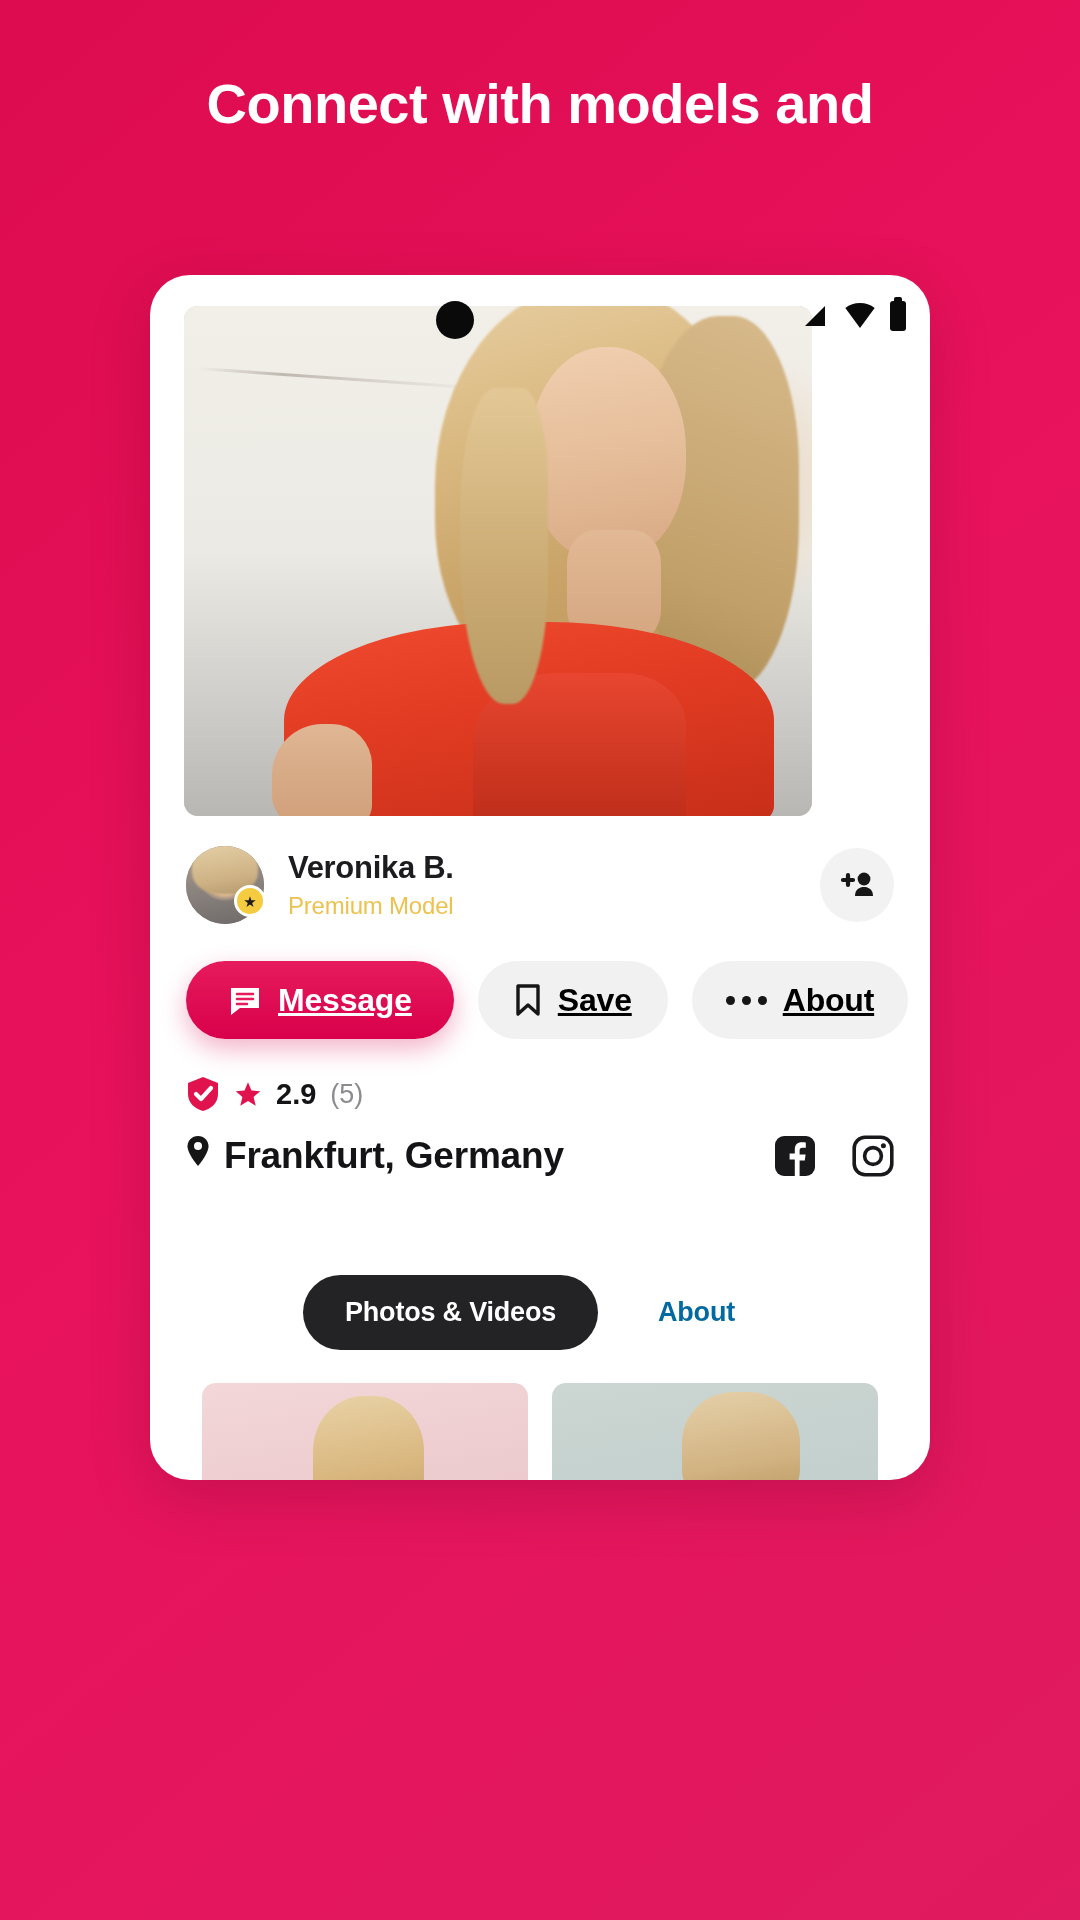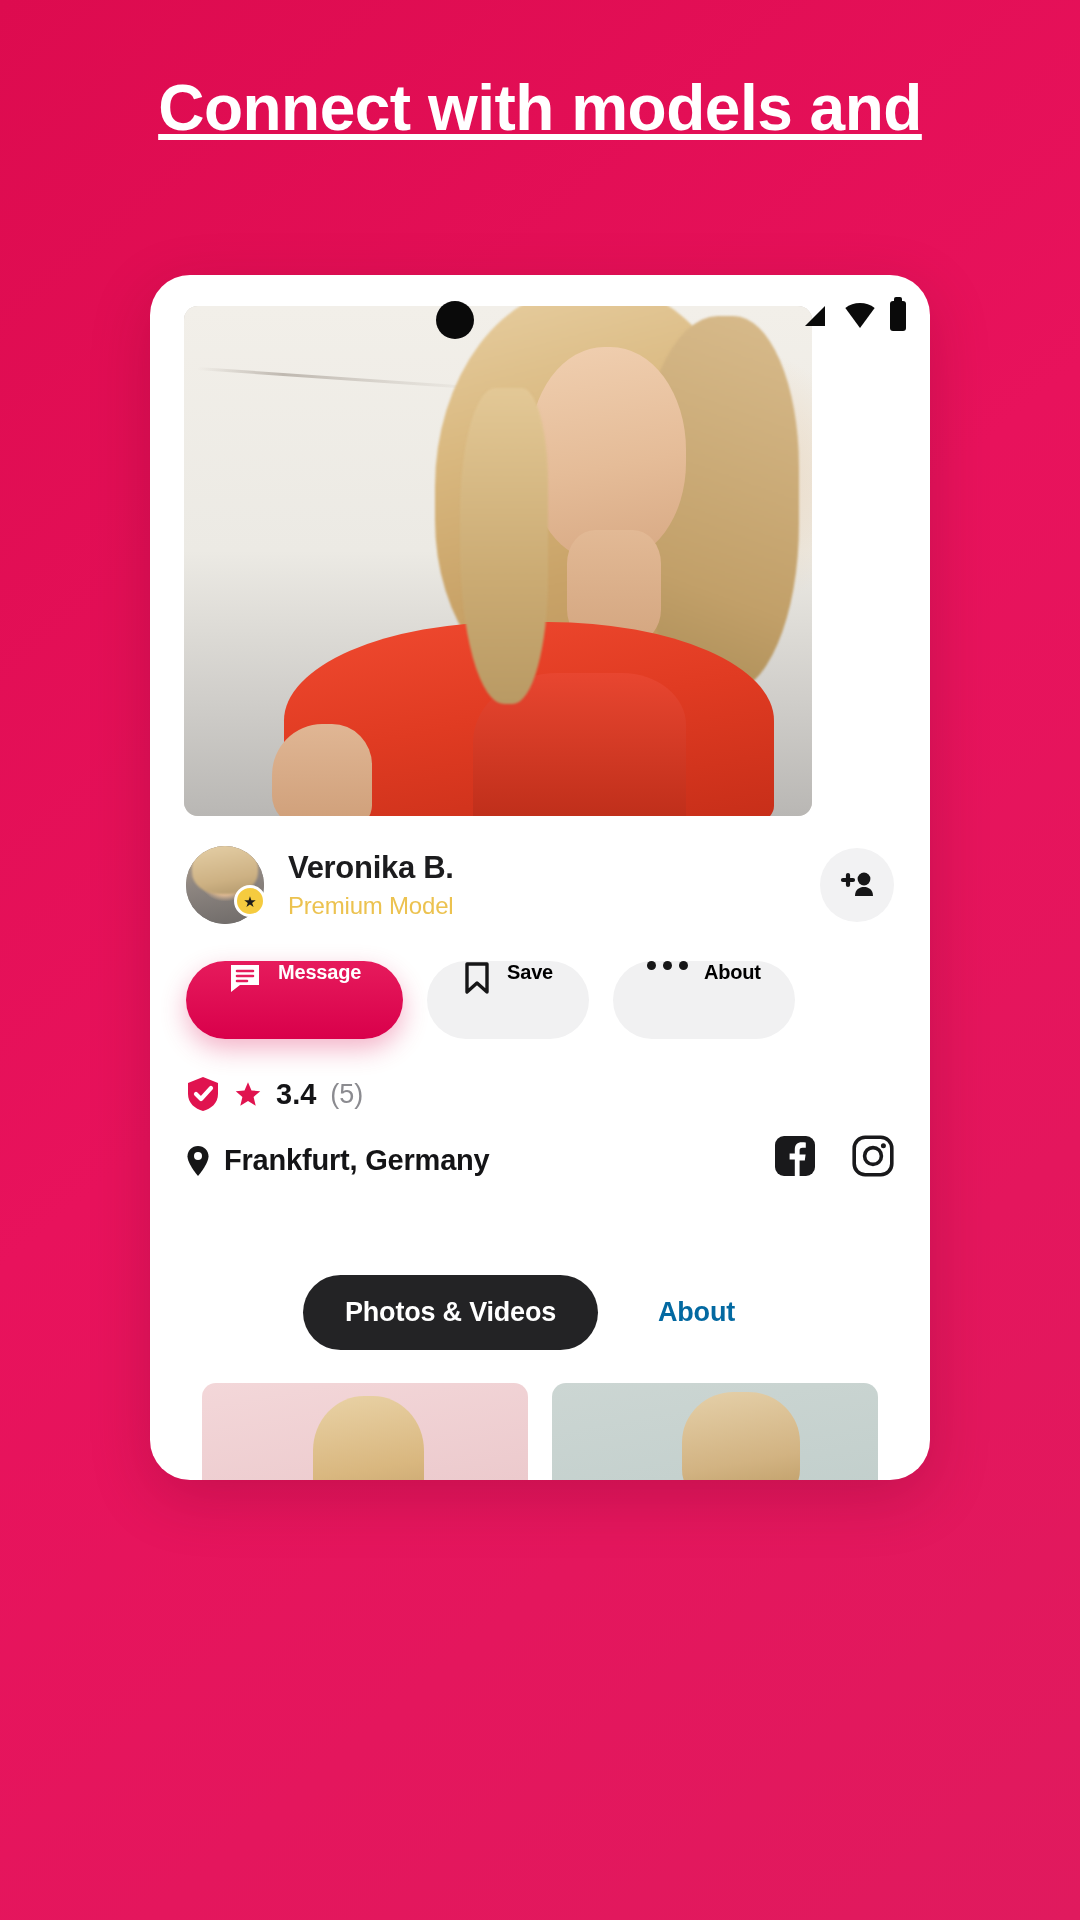--- a/index.html
+++ b/index.html
@@ -9,24 +9,23 @@
     background:linear-gradient(135deg,#e6macro 0%,#e6085a 100%);
     background:linear-gradient(140deg,#dd0b4f 0%,#e8125c 45%,#e01a5e 100%);
     overflow:hidden;
     position:relative;
   }
 
   
   .headline{
     position:absolute; top:72px; left:0; width:1080px;
     text-align:center; color:#ffffff;
-    font-size:64px; font-weight:bold; line-height:1.14;
+    font-size:56px; font-weight:bold; line-height:1.14;
     letter-spacing:-0.5px;
     padding:0 90px;
-    text-decoration:underline;
   }
   .headline span{ display:block; }
 
   
   .phone{
     position:absolute; left:150px; top:275px;
     width:780px; height:1205px;
     background:#ffffff;
     border-radius:40px;
     box-shadow:0 18px 60px rgba(90,0,30,.22);
@@ -175,23 +174,23 @@
     cursor:pointer;
   }
 
   
   .actions{
     position:absolute; left:36px; top:686px;
     width:708px; display:flex; align-items:center; gap:24px;
   }
   .btn{
     height:78px; border-radius:39px;
-    display:flex; align-items:flex-start; justify-content:center; gap:16px;
-    font-size:20px; font-weight:bold; letter-spacing:-0.2px;
-    cursor:pointer; user-select:none;
+    display:flex; align-items:center; justify-content:center; gap:16px;
+    font-size:32px; font-weight:bold; letter-spacing:-0.2px;
+    cursor:pointer; user-select:none;text-decoration:underline;
   }
   .btn-primary{
     flex:0 0 auto; padding:0 42px;
     background:linear-gradient(180deg,#e61b5c 0%,#d9004b 100%);
     color:#ffffff;
     box-shadow:0 10px 26px rgba(220,0,72,.30);
   }
   .btn-ghost{
     flex:0 0 auto; padding:0 36px;
     background:#f1f1f2; color:#000000;
@@ -203,22 +202,22 @@
   
   .meta{
     position:absolute; left:36px; top:800px; width:708px;
   }
   .rating-row{
     display:flex; align-items:center; gap:14px;
     font-size:29px; font-weight:bold; color:#141416;
   }
   .count{ color:#8b8b90; font-weight:normal; font-size:27px; }
   .loc-row{
-    margin-top:22px; display:flex; align-items:flex-end; gap:14px;
-    font-size:29px; font-weight:bold; color:#141416; letter-spacing:-0.2px;
+    margin-top:22px; display:flex; align-items:flex-start; gap:14px;
+    font-size:37px; font-weight:bold; color:#141416; letter-spacing:-0.2px;
   }
   .socials{ margin-left:auto; display:flex; align-items:center; gap:36px; }
 
   
   .tabs{
     position:absolute; left:0; top:1000px; width:780px;
     display:flex; align-items:center; justify-content:center; gap:18px;
   }
   .tab{
     font-size:27px; font-weight:bold; letter-spacing:-0.2px;
@@ -344,21 +343,21 @@
 
   <div class="meta">
     <div class="rating-row">
       <svg width="34" height="38" viewBox="0 0 34 38">
         <path d="M17 2 L32 8 V19 C32 28, 25 34, 17 36 C9 34, 2 28, 2 19 V8 Z" fill="#e0134f"></path>
         <path d="M10 19 l5 5 l10 -11" stroke="#ffffff" stroke-width="4.2" fill="none" stroke-linecap="round" stroke-linejoin="round"></path>
       </svg>
       <svg width="28" height="28" viewBox="0 0 24 24">
         <path d="M12 2 L15 9 L22.5 9.6 L16.8 14.5 L18.6 22 L12 18 L5.4 22 L7.2 14.5 L1.5 9.6 L9 9 Z" fill="#e0134f"></path>
       </svg>
-      <span>3.4</span>
+      <span>2.9</span>
       <span class="count">(5)</span>
     </div>
     <div class="loc-row">
       <svg width="24" height="32" viewBox="0 0 24 32">
         <path d="M12 1 C6 1, 1.5 5.5, 1.5 11.3 C1.5 19, 12 31, 12 31 C12 31, 22.5 19, 22.5 11.3 C22.5 5.5, 18 1, 12 1 Z" fill="#161617"></path>
         <circle cx="12" cy="11" r="4" fill="#ffffff"></circle>
       </svg>
       <span>Frankfurt, Germany</span>
       <span class="socials">
         <svg width="42" height="42" viewBox="0 0 42 42">

